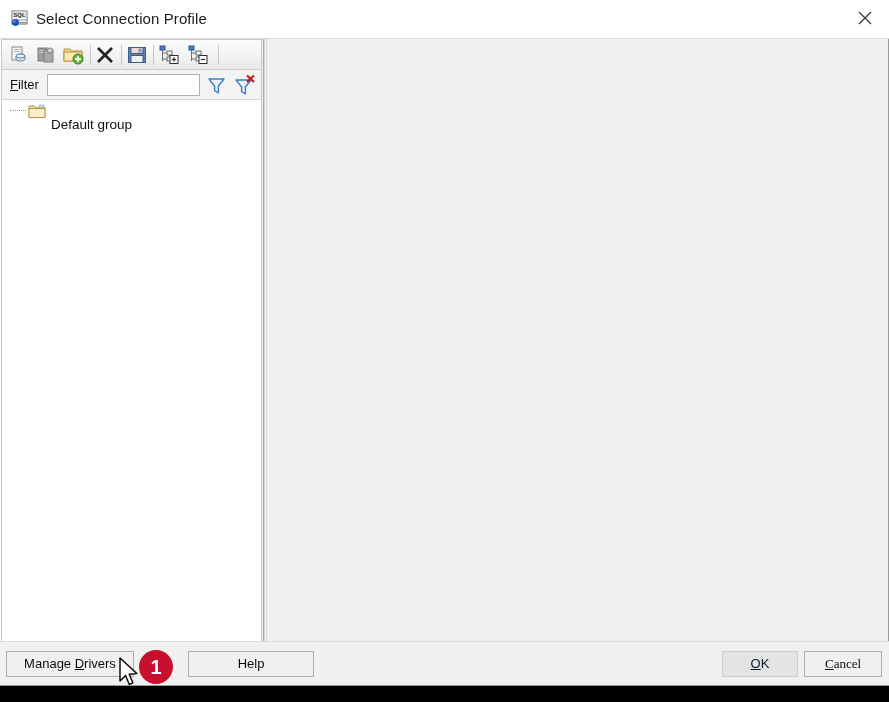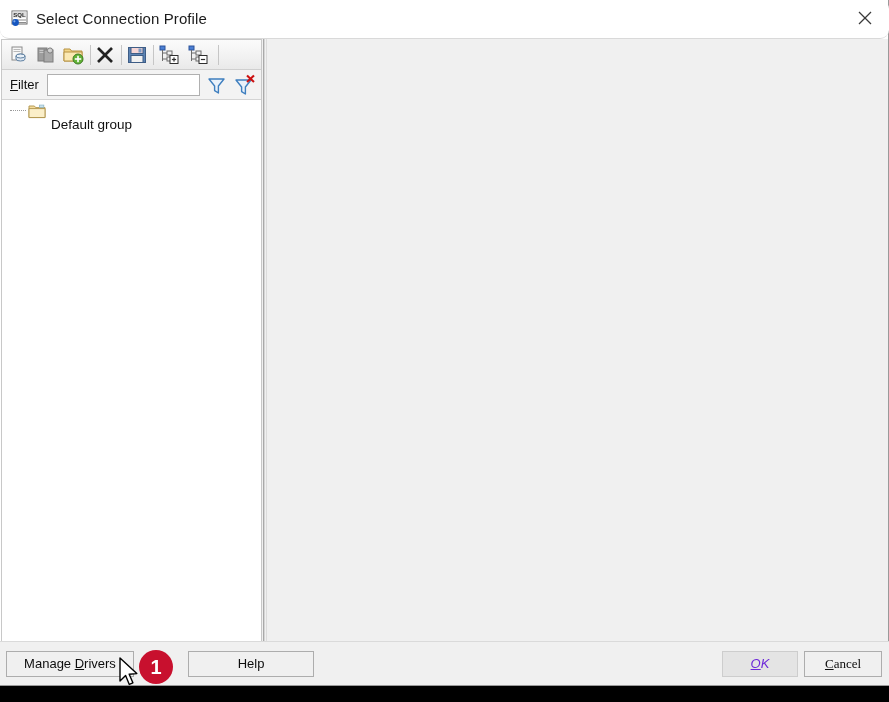--- a/index.html
+++ b/index.html
@@ -30,21 +30,20 @@
   }
 
   
   #titlebar {
     position: absolute;
     left: 0; top: 0;
     width: 889px;
     height: 38px;
     background: #ffffff;
     border-bottom: 1px solid #d9d9d9;
-    border-radius: 9px;
   }
   #title-icon {
     position: absolute;
     left: 10px; top: 9px;
     width: 20px; height: 20px;
   }
   #title-text {
     position: absolute;
     left: 36px; top: 10px;
     font-size: 15px;
@@ -222,24 +221,23 @@
     font-family: "Liberation Sans", sans-serif;
     font-size: 13px;
     color: #0d0d0d;
     text-align: center;
     line-height: 24px;
     cursor: default;
     padding: 0;
   }
   .dlg-btn u { text-decoration: underline; }
   .dlg-btn.disabled {
-    color: #6d28d9;
+    color: #0f172a;
     background: #e4e4e4;
     border-color: #cdcdcd;
-    font-style: italic;
   }
   #btn-manage { left: 6px;  width: 128px; }
   #btn-help   { left: 140px; width: 126px; margin-left: 48px; }
   #btn-ok     { left: 722px; width: 76px; }
   #btn-cancel { left: 804px; width: 78px; font-family: Liberation Serif, serif; }
 
   
   #badge-1 {
     position: absolute;
     left: 139px; top: 650px;

